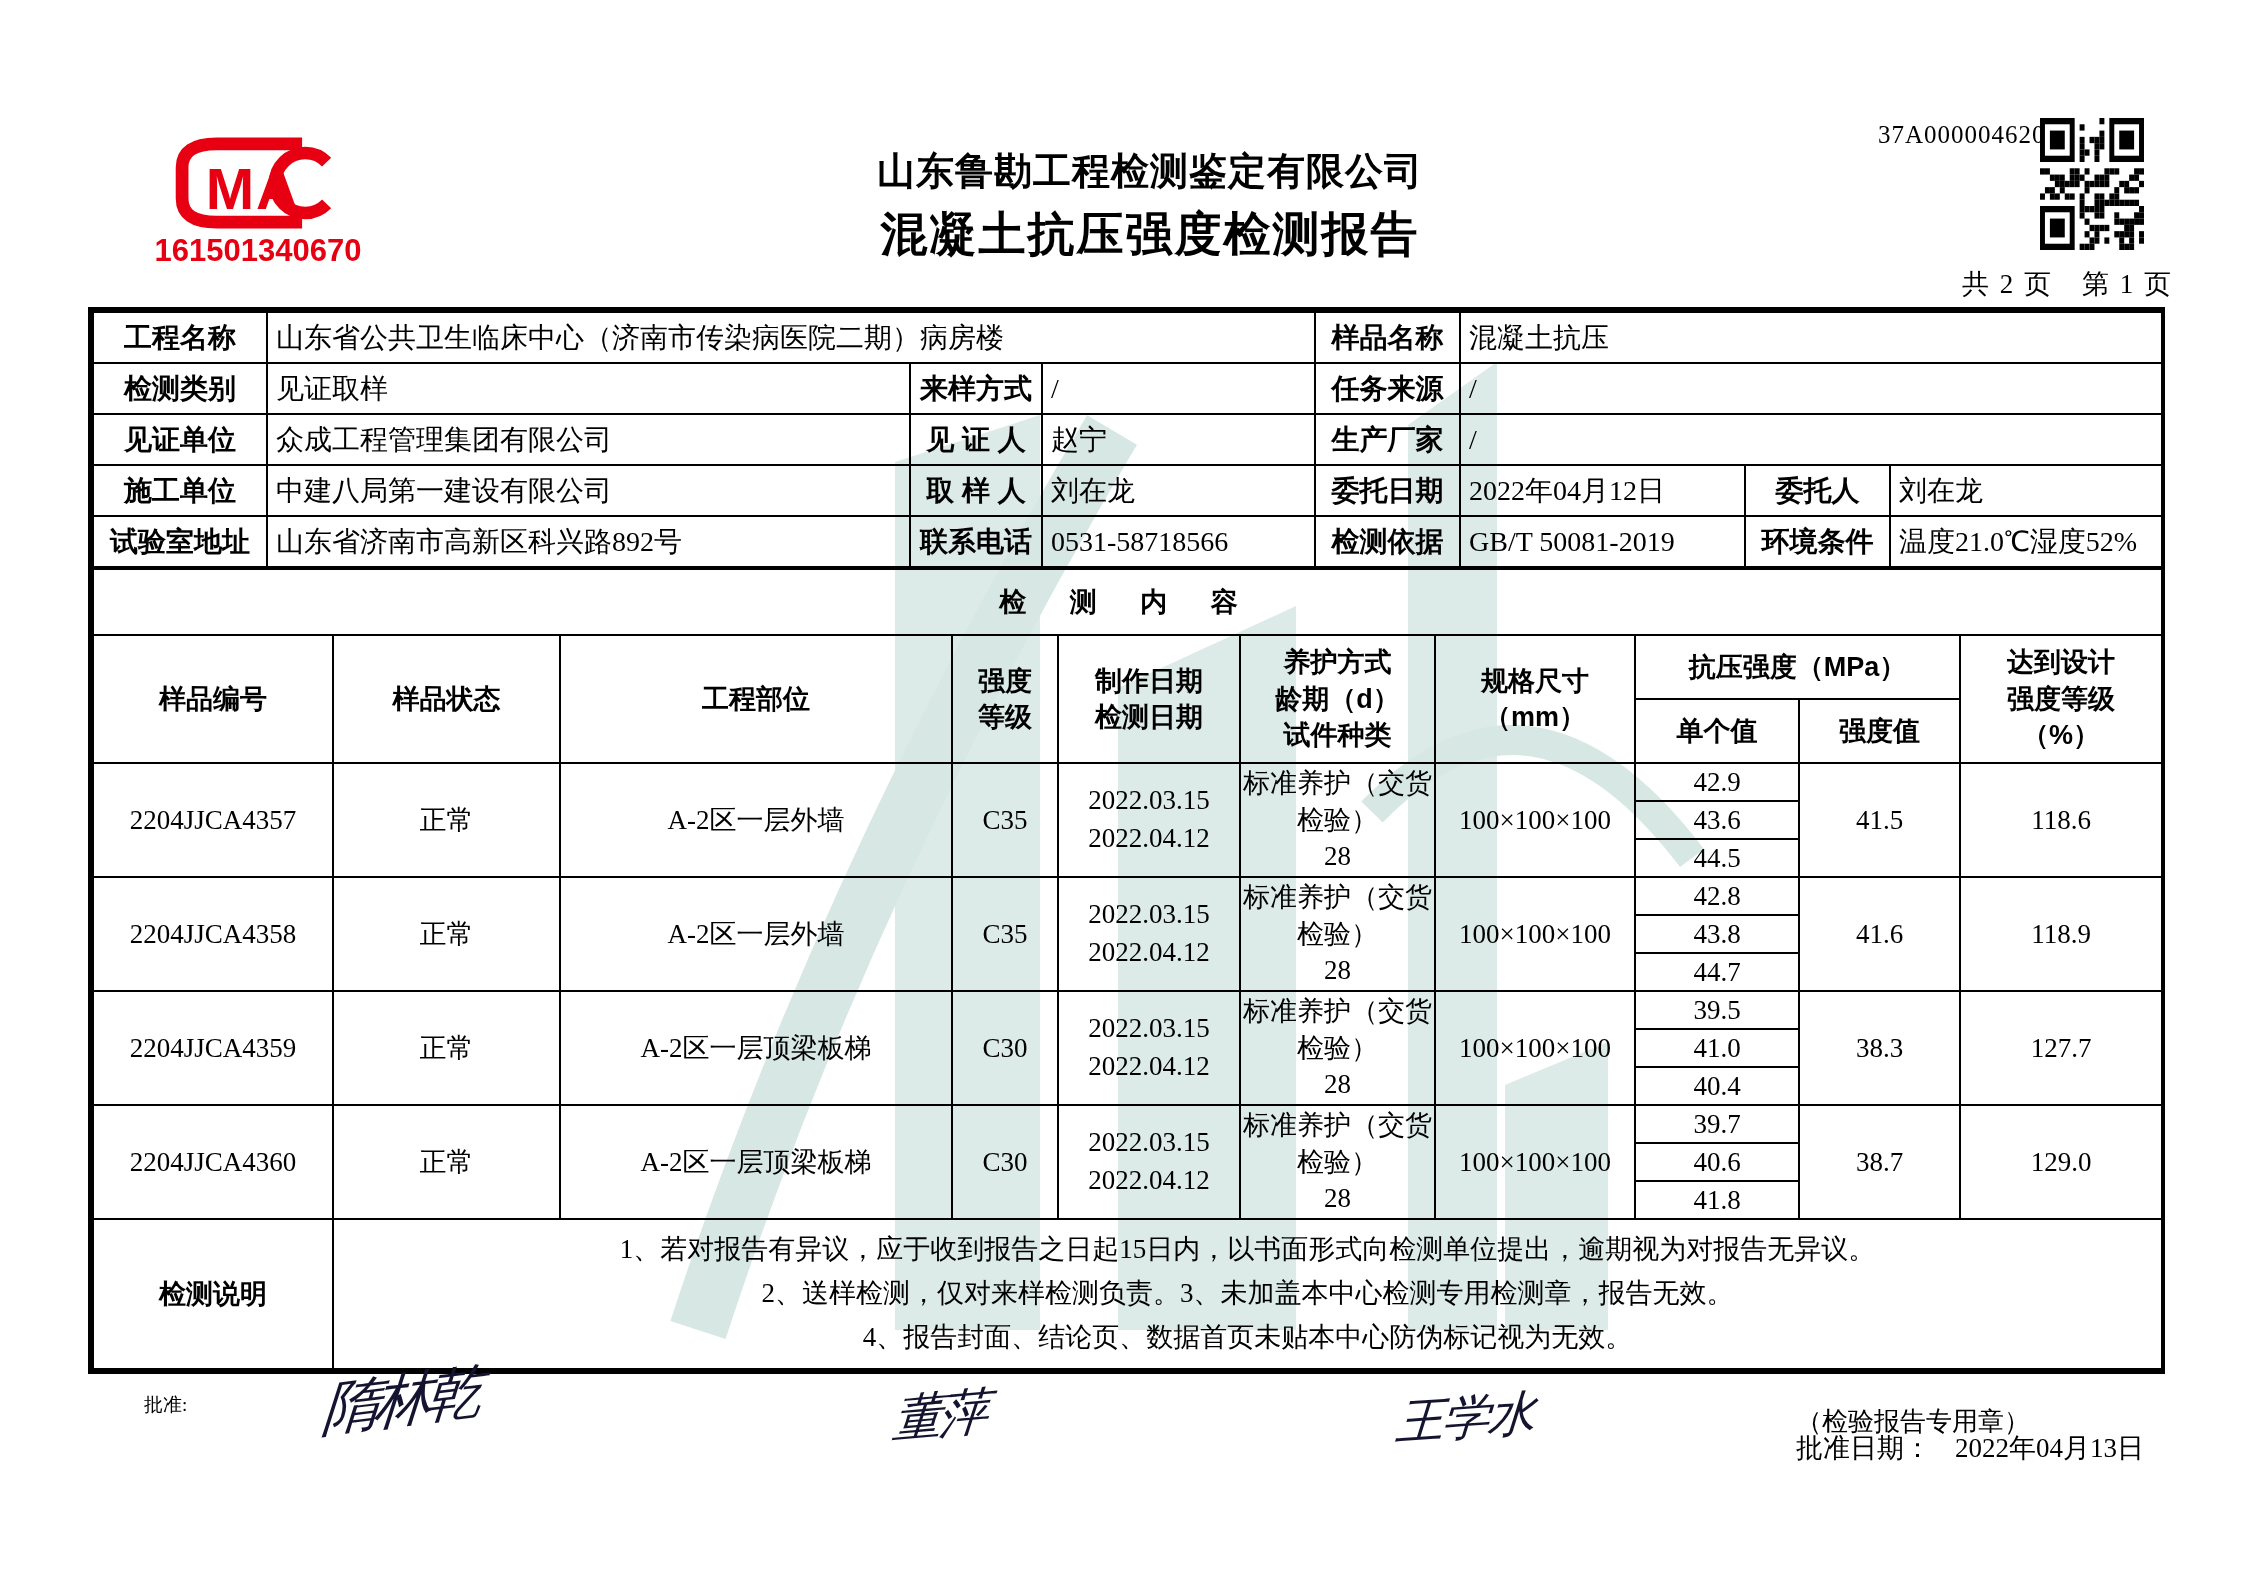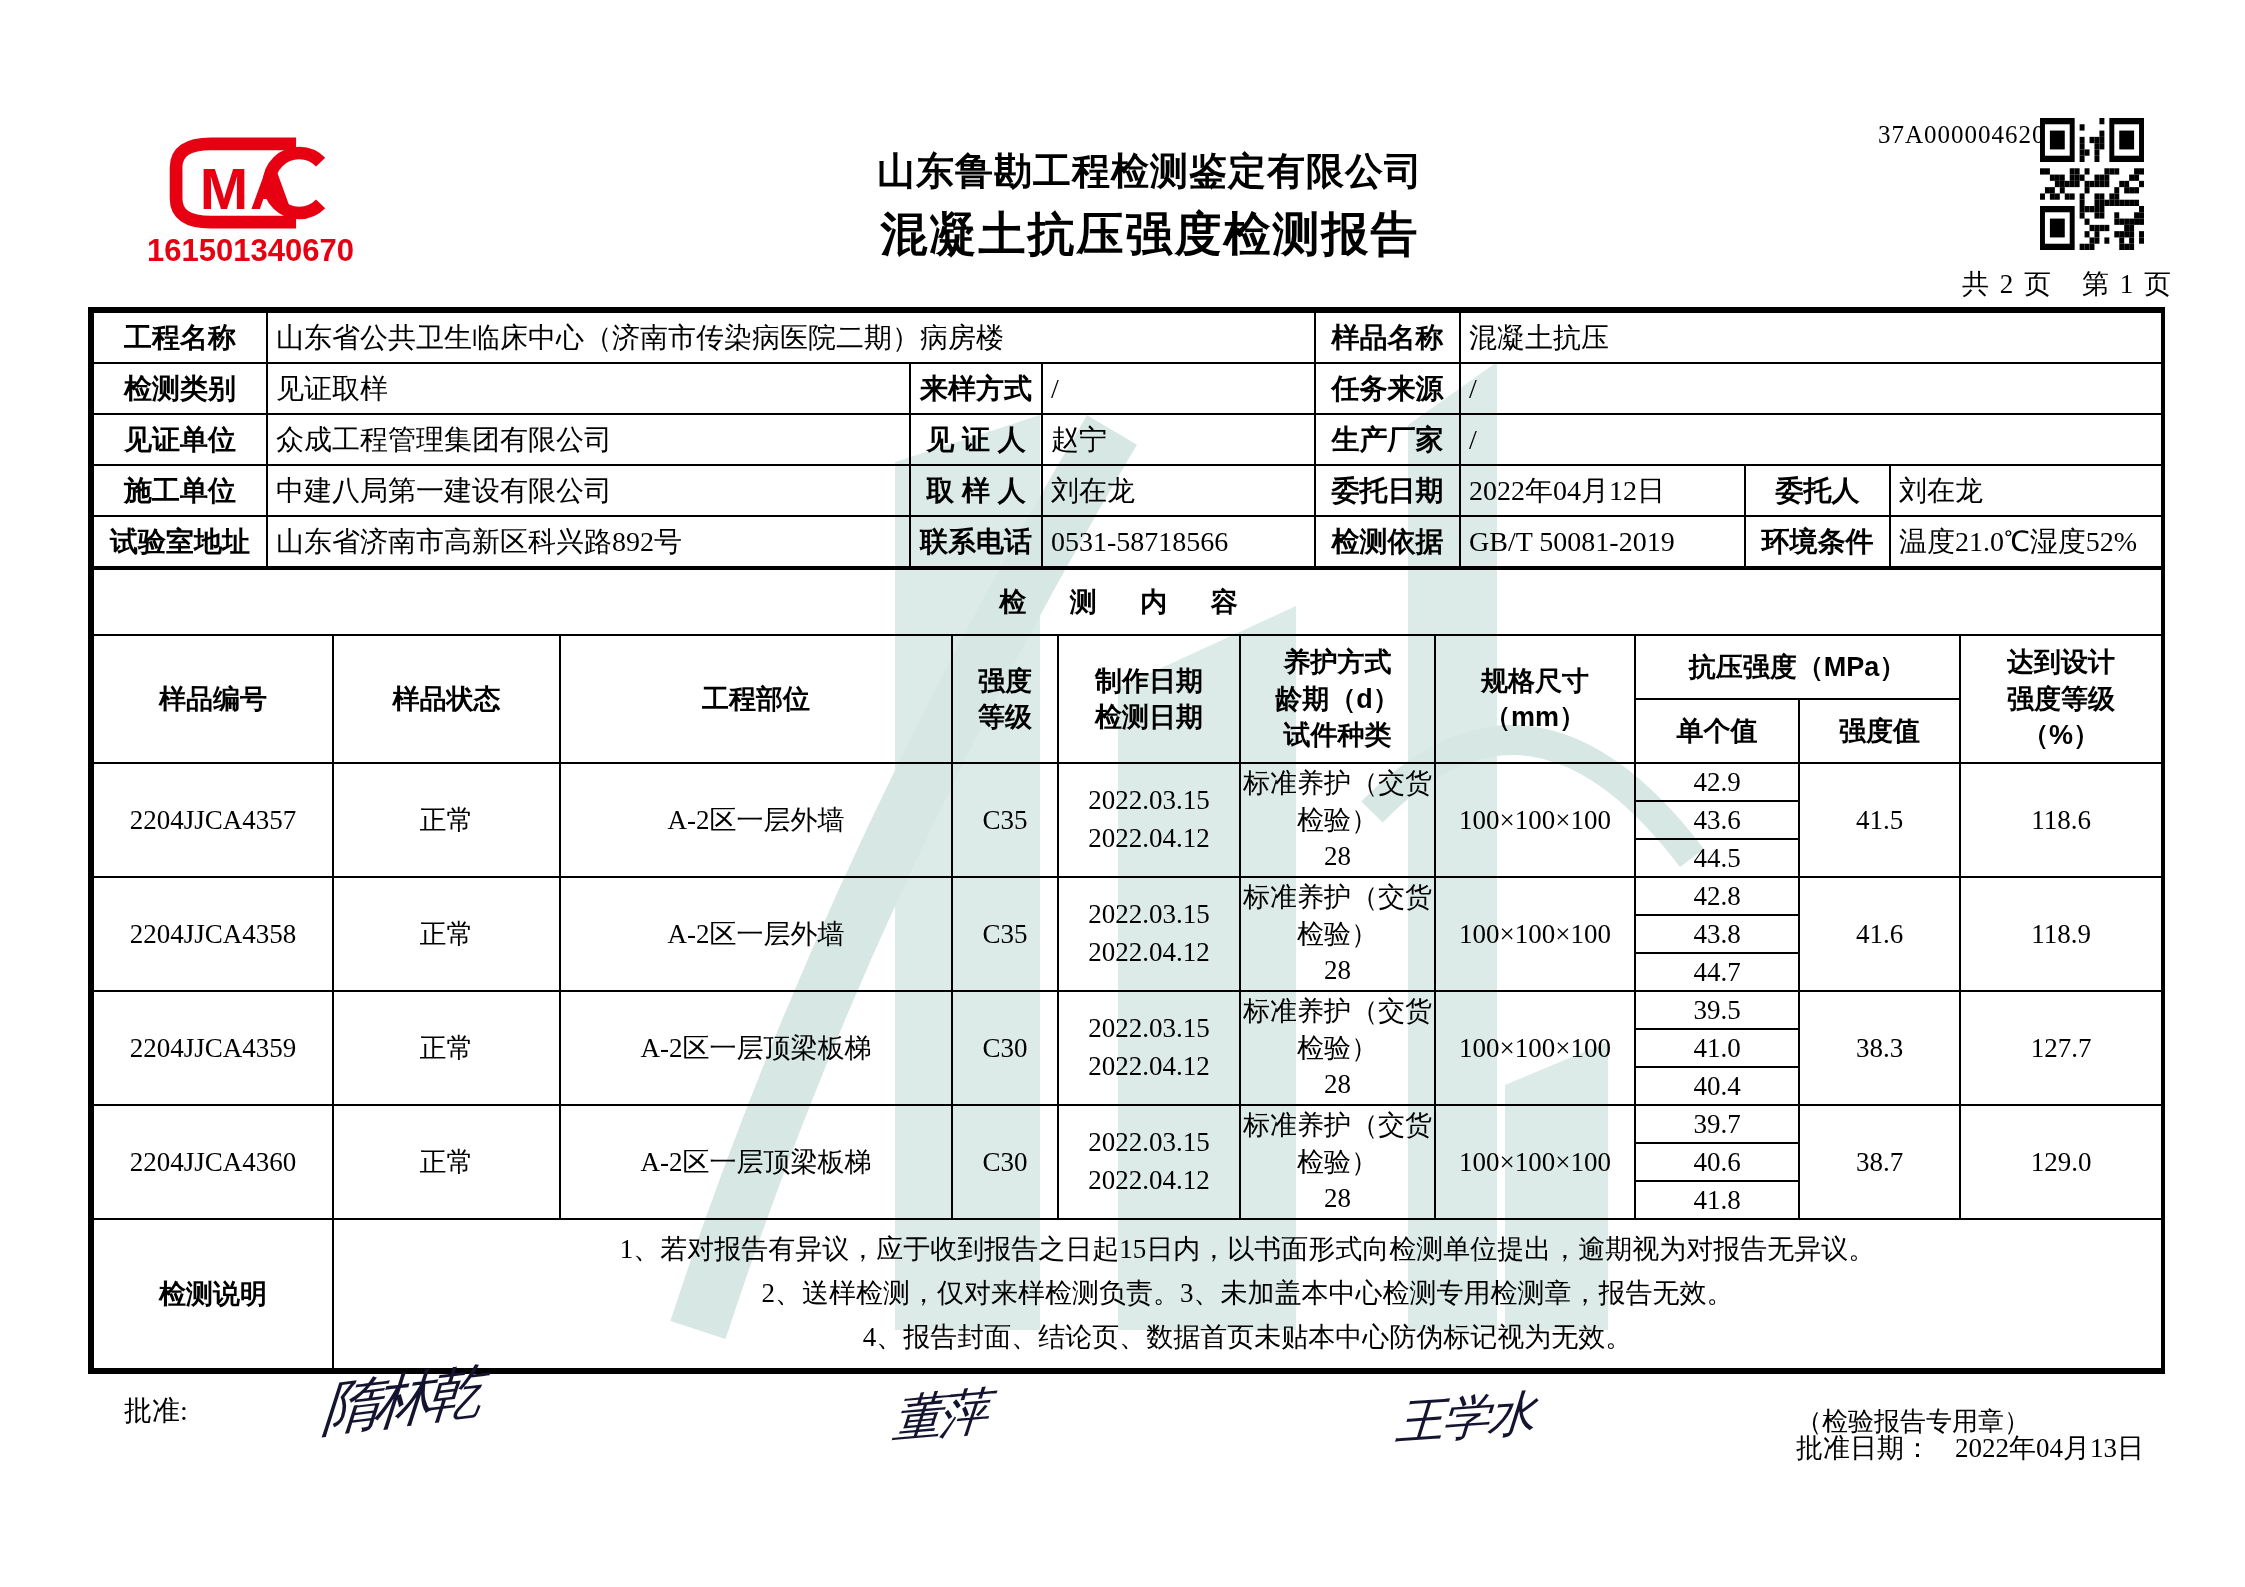--- a/index.html
+++ b/index.html
@@ -2,21 +2,21 @@
 <html><head>
 <meta charset="utf-8">
 <style>
   html,body{margin:0;padding:0;background:#ffffff;}
   .page{position:relative;width:2245px;height:1587px;background:#fff;overflow:hidden;
         font-family:"Liberation Serif",serif;color:#000;}
   .wm{position:absolute;left:0;top:0;z-index:0;}
   .layer{position:relative;z-index:1;}
 
   
-  .cma{position:absolute;left:147px;top:133px;width:210px;text-align:left;}
+  .cma{position:absolute;left:153px;top:133px;width:210px;text-align:center;}
   .cma svg{display:block;margin:0 auto;}
   .cma-num{font-family:"Liberation Sans",sans-serif;font-weight:bold;
            font-size:31px;color:#e60012;letter-spacing:0px;white-space:nowrap;}
   .titles{position:absolute;left:650px;top:146px;width:1000px;text-align:center;
           font-family:"Liberation Sans",sans-serif;}
   .company{font-size:38px;font-weight:700;letter-spacing:1px;}
   .rtitle{font-size:47px;font-weight:700;letter-spacing:2px;margin-top:6px;}
   .doc-number{position:absolute;left:1878px;top:121px;font-size:25px;letter-spacing:1px;}
   .qr{position:absolute;left:2040px;top:118px;width:104px;height:132px;background:#fff;}
   .qr svg{width:100%;height:100%;}
@@ -38,21 +38,21 @@
   .hrow1 td{height:62px;}
   .hrow2 td{height:62px;margin-top:48px;}
   .sub td{height:36px;}
   .curing{line-height:1.35;}
   .dates{line-height:1.4;}
   .notes-row td{height:140px;}
   .notes-lbl{font-family:"Liberation Sans",sans-serif;font-weight:bold;font-size:29px;text-align:center;}
   .notes-cell{text-align:left;vertical-align:middle;padding:4px 10px;line-height:1.62;font-size:27px;margin-left:16px;}
 
   
-  .approve{position:absolute;left:124px;top:1392px;font-size:28px;}
+  .approve{position:absolute;left:144px;top:1392px;font-size:19px;}
   .sig{position:absolute;color:#141430;font-style:italic;white-space:nowrap;}
   .sig1{left:322px;top:1362px;font-size:58px;letter-spacing:-6px;transform:rotate(-7deg) skewX(-12deg);}
   .sig2{left:893px;top:1382px;font-size:50px;letter-spacing:-4px;transform:rotate(-5deg) skewX(-10deg);}
   .sig3{left:1396px;top:1386px;font-size:48px;letter-spacing:-2px;transform:rotate(-4deg) skewX(-8deg);}
   .seal-note{position:absolute;left:1796px;top:1376px;font-size:26px;margin-top:28px;}
   .approve-date{position:absolute;left:1796px;top:1430px;font-size:27px;}
   .approve-date .dt{margin-left:24px;}
 </style>
 </head>
 <body>

